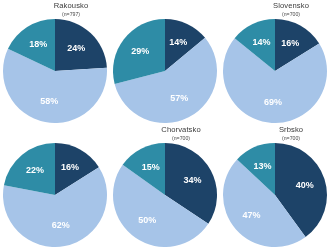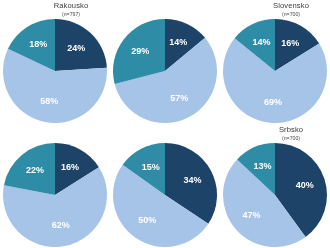--- a/index.html
+++ b/index.html
@@ -123,20 +123,24 @@
           <path d="M 55 52 L 55 0 A 52 52 0 0 1 98.90505212610479 24.13700666109218 Z" fill="#1d4368"></path>
           <text class="sl-label" x="70.03" y="24.66">16%</text>
           <path d="M 55 52 L 98.90505212610479 24.13700666109218 A 52 52 0 1 1 3.921062962108195 42.25617164154231 Z" fill="#a6c4e8"></path>
           <text class="sl-label" x="60.85" y="82.65">62%</text>
           <path d="M 55 52 L 3.921062962108195 42.25617164154231 A 52 52 0 0 1 54.99999999999999 0 Z" fill="#2e8ca6"></path>
           <text class="sl-label" x="35.11" y="27.96">22%</text>
         </svg>
       </div>
     </div>
     <div class="cell">
+      <div class="cap">
+        <span class="t">Chorvatsko</span>
+        <span class="n">(n=700)</span>
+      </div>
       <div class="pie-wrap">
         <svg class="pie-svg" viewBox="0 0 110 104">
           <path d="M 55 52 L 55 0 A 52 52 0 0 1 98.29363244100813 80.80384332103773 Z" fill="#1d4368"></path>
           <text class="sl-label" x="82.50" y="37.27">34%</text>
           <path d="M 55 52 L 98.29363244100813 80.80384332103773 A 52 52 0 1 1 12.642050493382563 21.837040702297667 Z" fill="#a6c4e8"></path>
           <text class="sl-label" x="37.31" y="77.70">50%</text>
           <path d="M 55 52 L 12.642050493382563 21.837040702297667 A 52 52 0 0 1 55.000000000000036 0 Z" fill="#2e8ca6"></path>
           <text class="sl-label" x="40.70" y="24.27">15%</text>
         </svg>
       </div>

